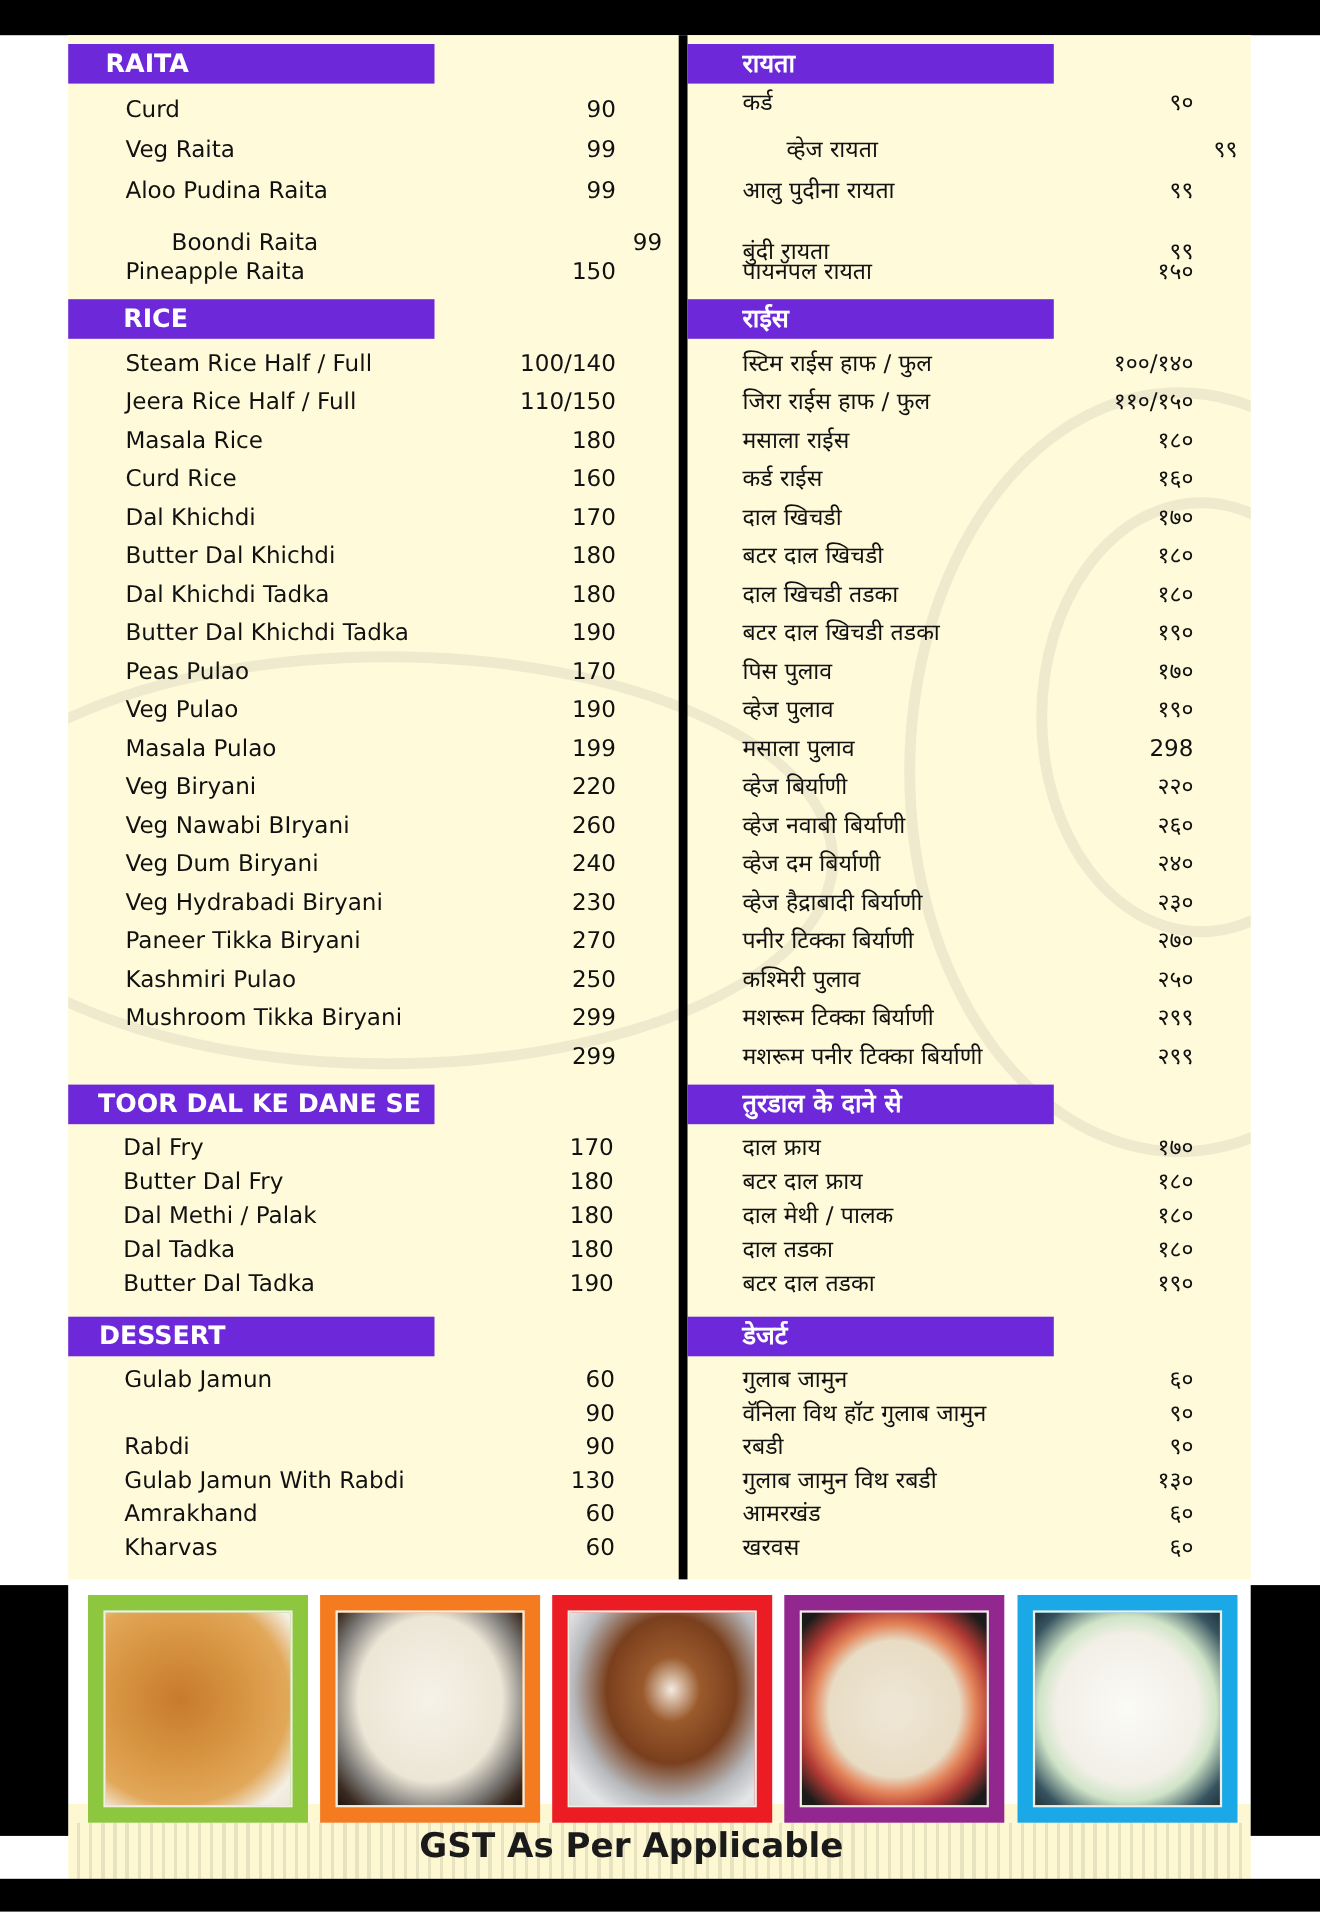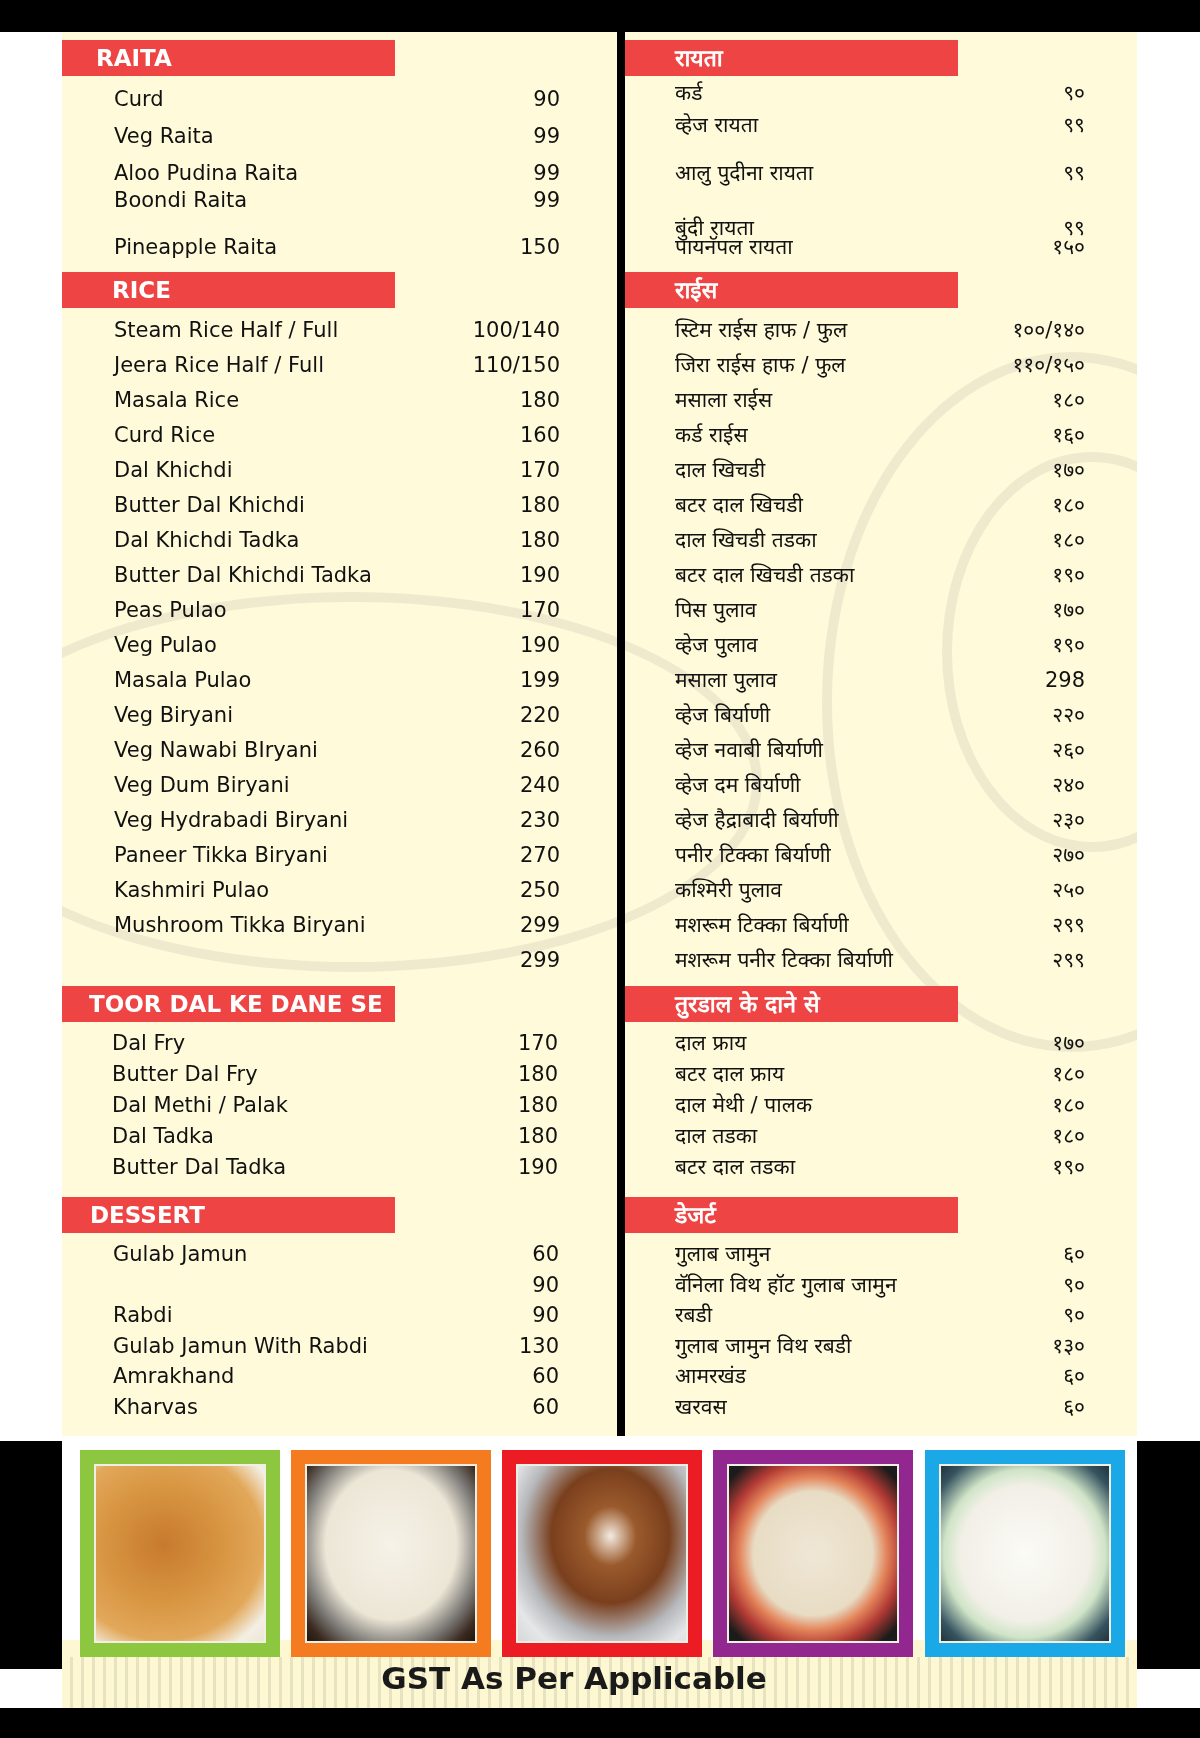--- a/index.html
+++ b/index.html
@@ -12,21 +12,21 @@
   .side-black-right { position: absolute; left: 1137px; top: 1441px; width: 63px; height: 228px; background: #000; }
 
   .panel { position: absolute; left: 62px; top: 32px; width: 1075px; height: 1404px; background: #fffbda; overflow: hidden; }
   .swirl { position: absolute; border: 10px solid rgba(225, 220, 195, 0.55); border-radius: 50%; }
   .divider { position: absolute; left: 617px; top: 32px; width: 8px; height: 1404px; background: #000; }
 
   .col { position: absolute; top: 0; }
   .col-en { left: 62px; width: 555px; }
   .col-hi { left: 625px; width: 512px; }
 
-  .sec-header { position: absolute; height: 36px; background: #ef4444; color: #fff; font-weight: bold; font-size: 23px; line-height: 36px; }
+  .sec-header { position: absolute; height: 36px; background: #6d28d9; color: #fff; font-weight: bold; font-size: 23px; line-height: 36px; }
   .col-en .sec-header { left: 0; width: 333px; }
   .col-hi .sec-header { left: 0; width: 333px; }
 
   .row { position: absolute; height: 30px; line-height: 30px; font-size: 21px; }
   .col-en .row { left: 52px; width: 446px; }
   .col-hi .row { left: 50px; width: 410px; }
   .row .name { position: absolute; left: 0; white-space: nowrap; }
   .row .price { position: absolute; right: 0; white-space: nowrap; }
 
   .strip { position: absolute; left: 62px; top: 1436px; width: 1075px; height: 272px; background: #fff; }
@@ -60,21 +60,21 @@
       <span class="price">90</span>
     </div>
   <div class="row" style="top:121px;">
       <span class="name">Veg Raita</span>
       <span class="price">99</span>
     </div>
   <div class="row" style="top:158px;">
       <span class="name">Aloo Pudina Raita</span>
       <span class="price">99</span>
     </div>
-  <div class="row" style="top:185px;">
+  <div class="row" style="top:205px;margin-left:42px;">
       <span class="name">Boondi Raita</span>
       <span class="price">99</span>
     </div>
   <div class="row" style="top:232px;">
       <span class="name">Pineapple Raita</span>
       <span class="price">150</span>
     </div>
 
   <div class="sec-header" style="top:272px; padding-left:50px;">RICE</div>
   <div class="row" style="top:315px;">
@@ -201,21 +201,21 @@
     </div>
 </div>
 
 <div class="col col-hi">
 
   <div class="sec-header" style="top:40px; padding-left:50px;">रायता</div>
   <div class="row" style="top:68px;margin-top:10px;">
       <span class="name">कर्ड</span>
       <span class="price">९०</span>
     </div>
-  <div class="row" style="top:110px;">
+  <div class="row" style="top:121px;margin-left:40px;">
       <span class="name">व्हेज रायता</span>
       <span class="price">९९</span>
     </div>
   <div class="row" style="top:158px;">
       <span class="name">आलु पुदीना रायता</span>
       <span class="price">९९</span>
     </div>
   <div class="row" style="top:213px;">
       <span class="name">बुंदी रायता</span>
       <span class="price">९९</span>

